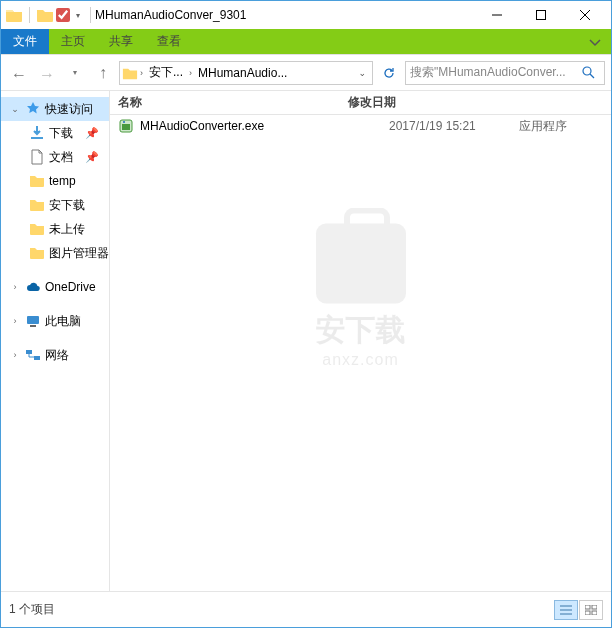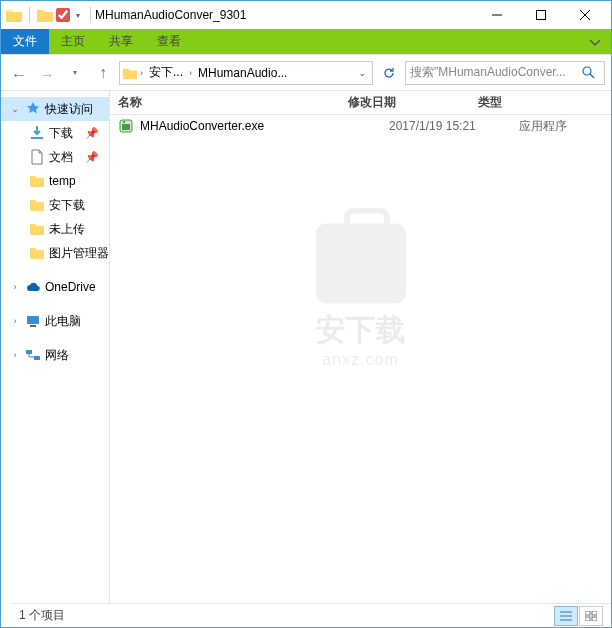--- a/index.html
+++ b/index.html
@@ -57,21 +57,21 @@
 .filelist .cell.name { width: 230px; display: flex; align-items: center; gap: 6px; }
 .filelist .cell.date { width: 130px; color: #666; margin-left: 41px; }
 .filelist .cell.type { width: 100px; color: #666; }
 
 .watermark { position: absolute; top: 40%; left: 50%; transform: translate(-50%, -50%); opacity: 0.12; text-align: center; pointer-events: none; }
 .watermark .bag { width: 90px; height: 80px; background: #888; border-radius: 10px; margin: 0 auto 6px; position: relative; }
 .watermark .bag::before { content: ""; position: absolute; top: -16px; left: 28px; width: 34px; height: 20px; border: 6px solid #888; border-bottom: none; border-radius: 10px 10px 0 0; }
 .watermark .txt1 { font-size: 30px; font-weight: bold; color: #666; }
 .watermark .txt2 { font-size: 16px; color: #666; letter-spacing: 1px; }
 
-.statusbar { position: absolute; bottom: 0; left: 10px; right: 0; height: 24px; border-top: 1px solid #e5e5e5; background: #fff; display: flex; align-items: center; padding: 0 8px; }
+.statusbar { position: absolute; bottom: 0; left: 0; right: 0; height: 36px; border-top: 1px solid #e5e5e5; background: #fff; display: flex; align-items: center; padding: 0 8px; }
 .statusbar .count { color: #444; }
 .statusbar .views { margin-left: auto; display: flex; gap: 1px; }
 .statusbar .vbtn { width: 24px; height: 20px; border: 1px solid #ccc; display: flex; align-items: center; justify-content: center; background: #fff; }
 .statusbar .vbtn.active { background: #cde8ff; border-color: #8ab9e0; }
 
 svg { display: block; }
 </style>
 </head>
 <body>
 
@@ -266,21 +266,20 @@
           </span>
         <span class="lbl">网络</span>
       </div>
     </div>
   </div>
 
   <div class="filelist">
     <div class="cols">
       <div class="col name">名称</div>
       <div class="col date">修改日期</div>
-      <div class="col type">类型</div>
     </div>
     <div class="row">
       <div class="cell name">
         <span class="ico">
           <svg width="16" height="16" viewBox="0 0 16 16">
               <rect x="2" y="2" width="12" height="12" rx="2" fill="#cfe8cc" stroke="#4a9a3f"></rect>
               <rect x="4" y="6" width="8" height="6" fill="#4a9a3f"></rect>
               <circle cx="6" cy="4" r="1" fill="#1e6fbf"></circle>
             </svg>
         </span>

